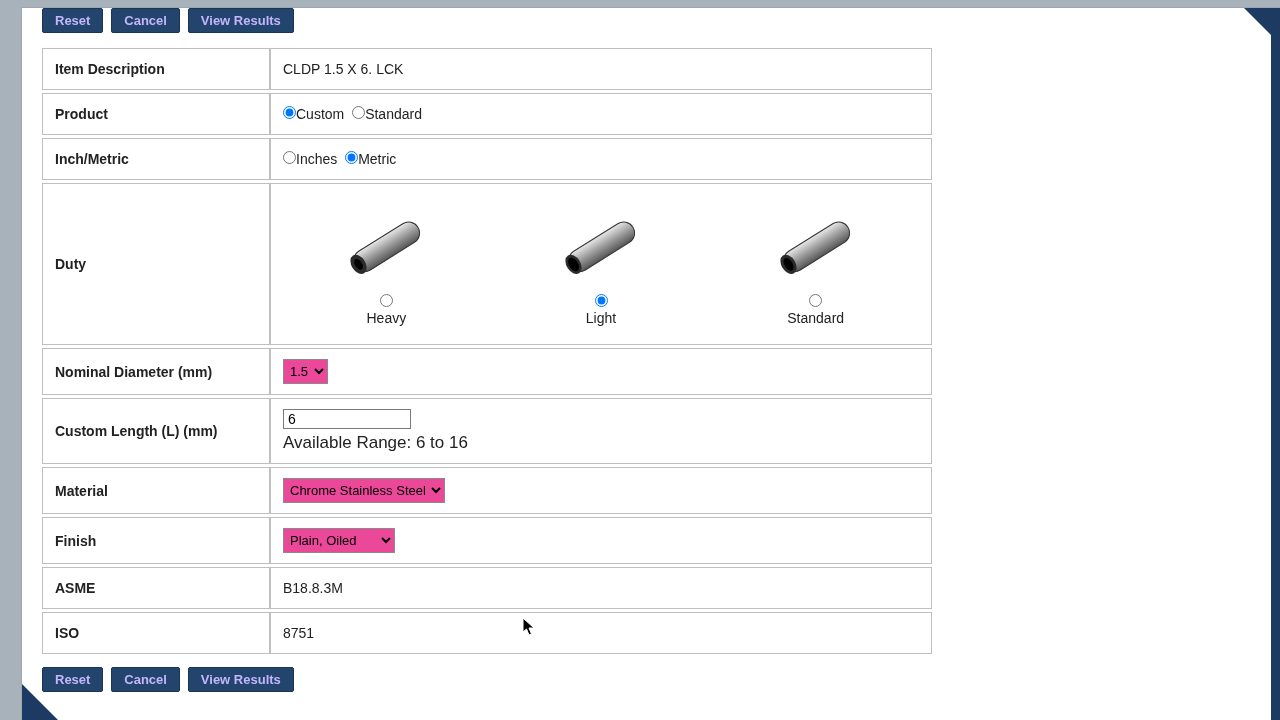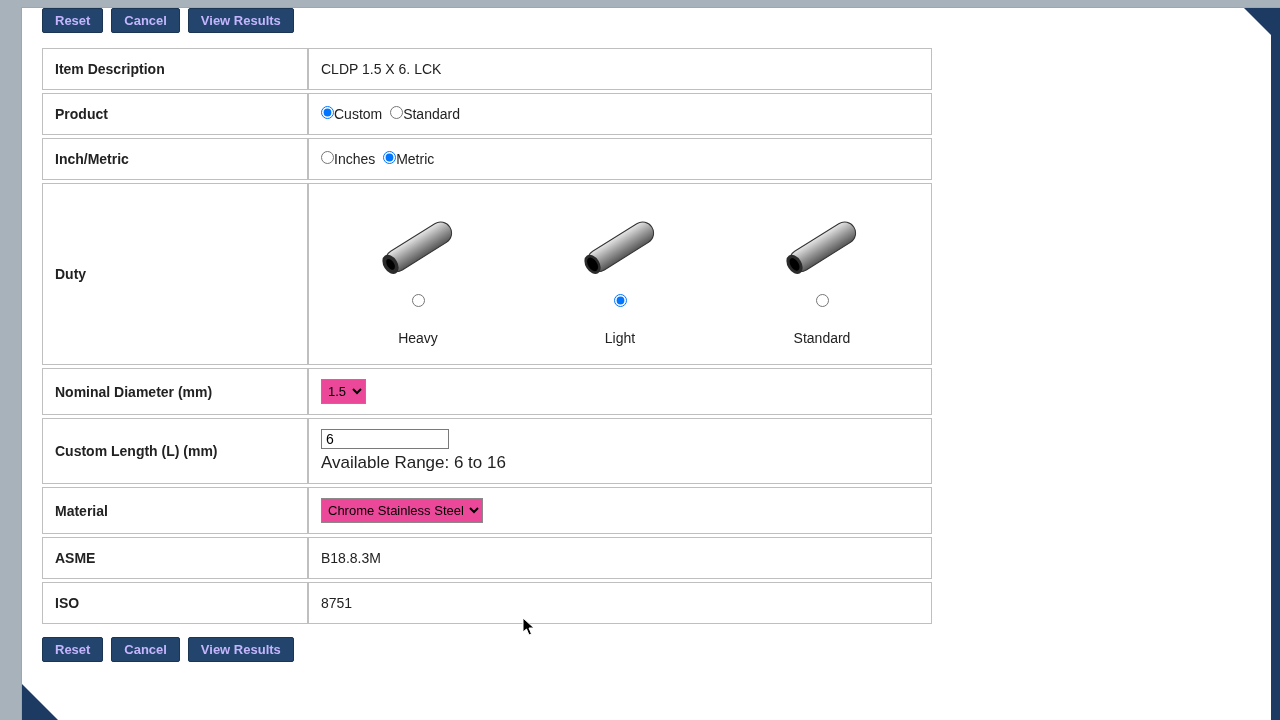--- a/index.html
+++ b/index.html
@@ -55,37 +55,37 @@
     border-collapse: separate;
     border-spacing: 0 3px;
     width: 890px;
   }
   table.form td {
     border: 1px solid #bfbfbf;
     background: #fff;
     vertical-align: middle;
   }
   td.lab {
-    width: 266px;
+    width: 228px;
     padding: 12px 12px;
     font-weight: bold;
     font-size: 14px;
   }
   td.val {
     padding: 10px 12px;
     font-size: 14px;
   }
   .radiolbl { margin-right: 4px; }
   .duty-row { display: flex; gap: 80px; padding: 10px 40px; }
   .duty-col { flex: 1; text-align: center; }
   .pin {
     width: 110px; height: 80px; margin: 4px auto 8px;
     display: block;
   }
-  .duty-label { font-size: 14px; margin-top: 20px; }
+  .duty-label { font-size: 14px; margin-top: 0; }
   select {
     font-size: 13px;
     border: 1px solid #8a8a8a;
     background: #ec4899;
     padding: 3px 2px;
   }
   input[type=text] {
     font-size: 14px;
     border: 1px solid #7a7a7a;
     padding: 1px 4px;
@@ -202,20 +202,26 @@
       </td>
     </tr>
 
     <tr>
       <td class="lab">Material</td>
       <td class="val">
         <select><option>Chrome Stainless Steel</option></select>
       </td>
     </tr>
 
+    <tr>
+      <td class="lab">Finish</td>
+      <td class="val">
+        <select style="width:112px"><option>Plain, Oiled</option></select>
+      </td>
+    </tr>
 
 
     <tr>
       <td class="lab">ASME</td>
       <td class="val">B18.8.3M</td>
     </tr>
 
     <tr>
       <td class="lab">ISO</td>
       <td class="val">8751</td>

